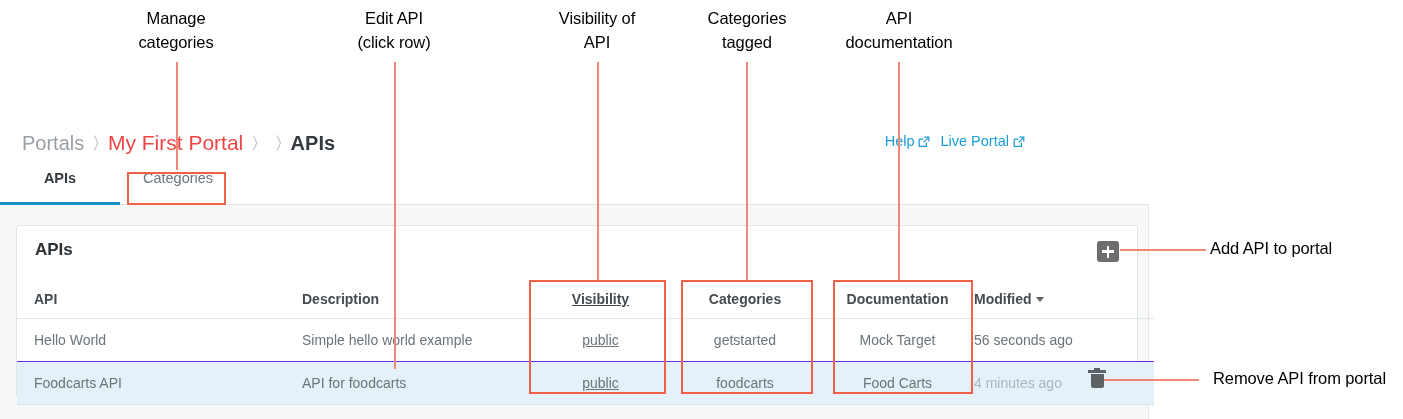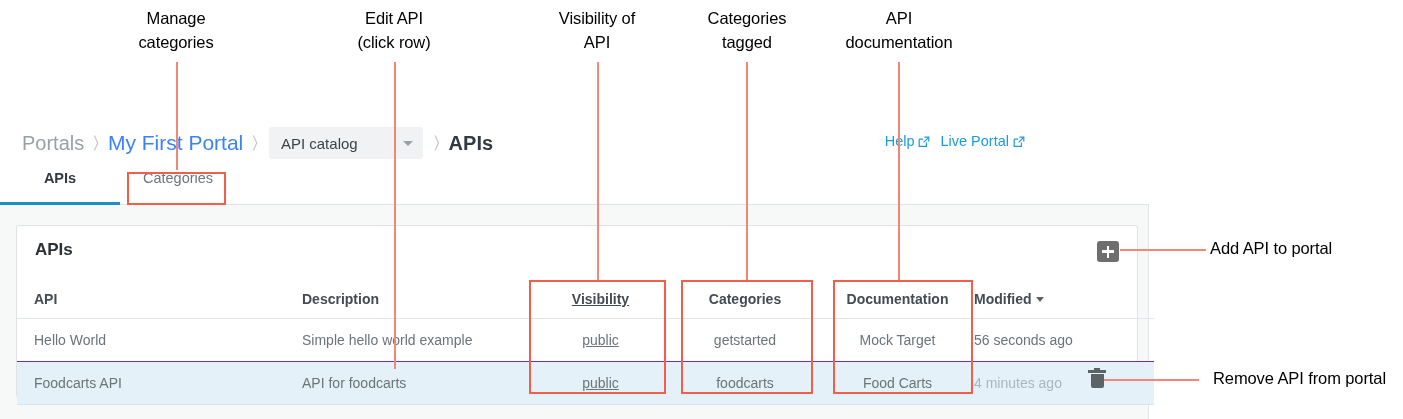--- a/index.html
+++ b/index.html
@@ -66,21 +66,21 @@
     align-items: center;
     height: 34px;
     font-size: 20px;
   }
   .bc-item {
     color: #9aa0a6;
     font-size: 20px;
     letter-spacing: 0px;
   }
   .bc-item.strong {
-    color: #3b82f6;
+    color: #ef4444;
     font-size: 21px;
   }
   .bc-item.current {
     color: #333a40;
     font-weight: bold;
     font-size: 20px;
   }
   .bc-sep {
     color: #c4c9ce;
     margin: 0 9px;
@@ -314,24 +314,20 @@
 </head>
 <body>
 
 <div class="app">
 
   <div class="breadcrumb">
     <span class="bc-item">Portals</span>
     <span class="bc-sep">〉</span>
     <span class="bc-item strong">My First Portal</span>
     <span class="bc-sep">〉</span>
-    <span class="bc-select">
-      <span class="sel-text">API catalog</span>
-      <span class="caret-down"></span>
-    </span>
     <span class="bc-sep">〉</span>
     <span class="bc-item current">APIs</span>
   </div>
 
   <div class="top-links">
     <a class="top-link" href="#">
       <span>Help</span>
       <span class="ext-ico">
         <svg width="12" height="12" viewBox="0 0 12 12">
           <path d="M1.2 3.2 h4.0 M1.2 3.2 v7.2 h7.2 v-4.0" fill="none" stroke="#1a9cd8" stroke-width="1.2"></path>

